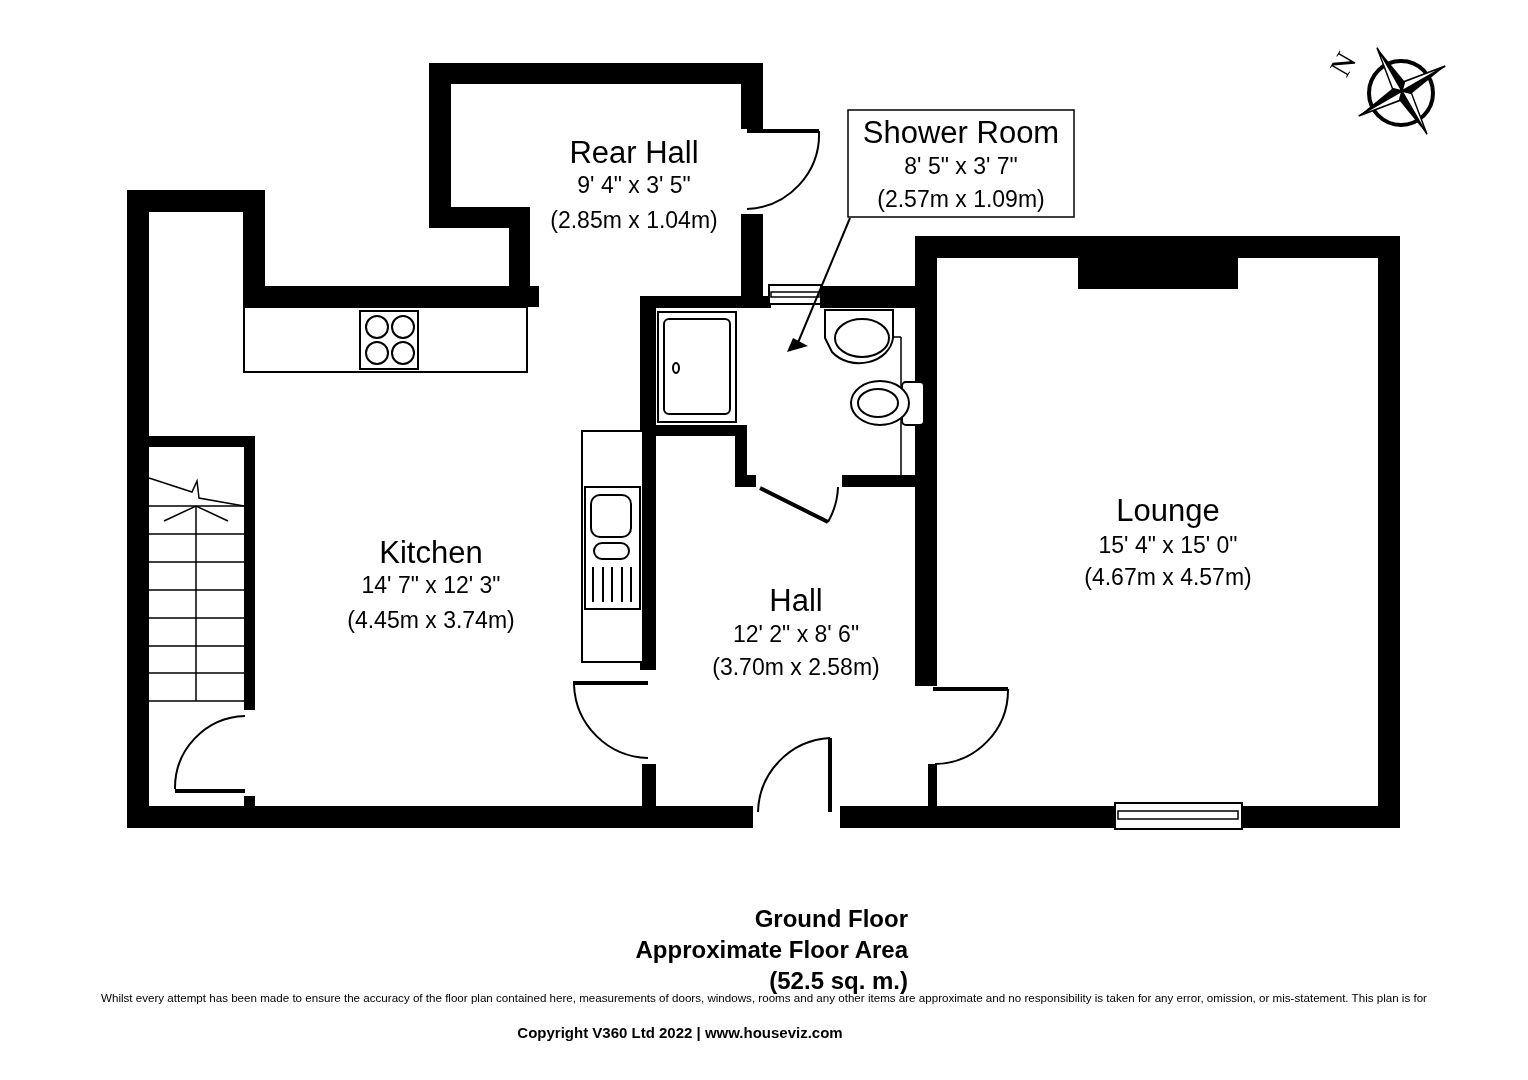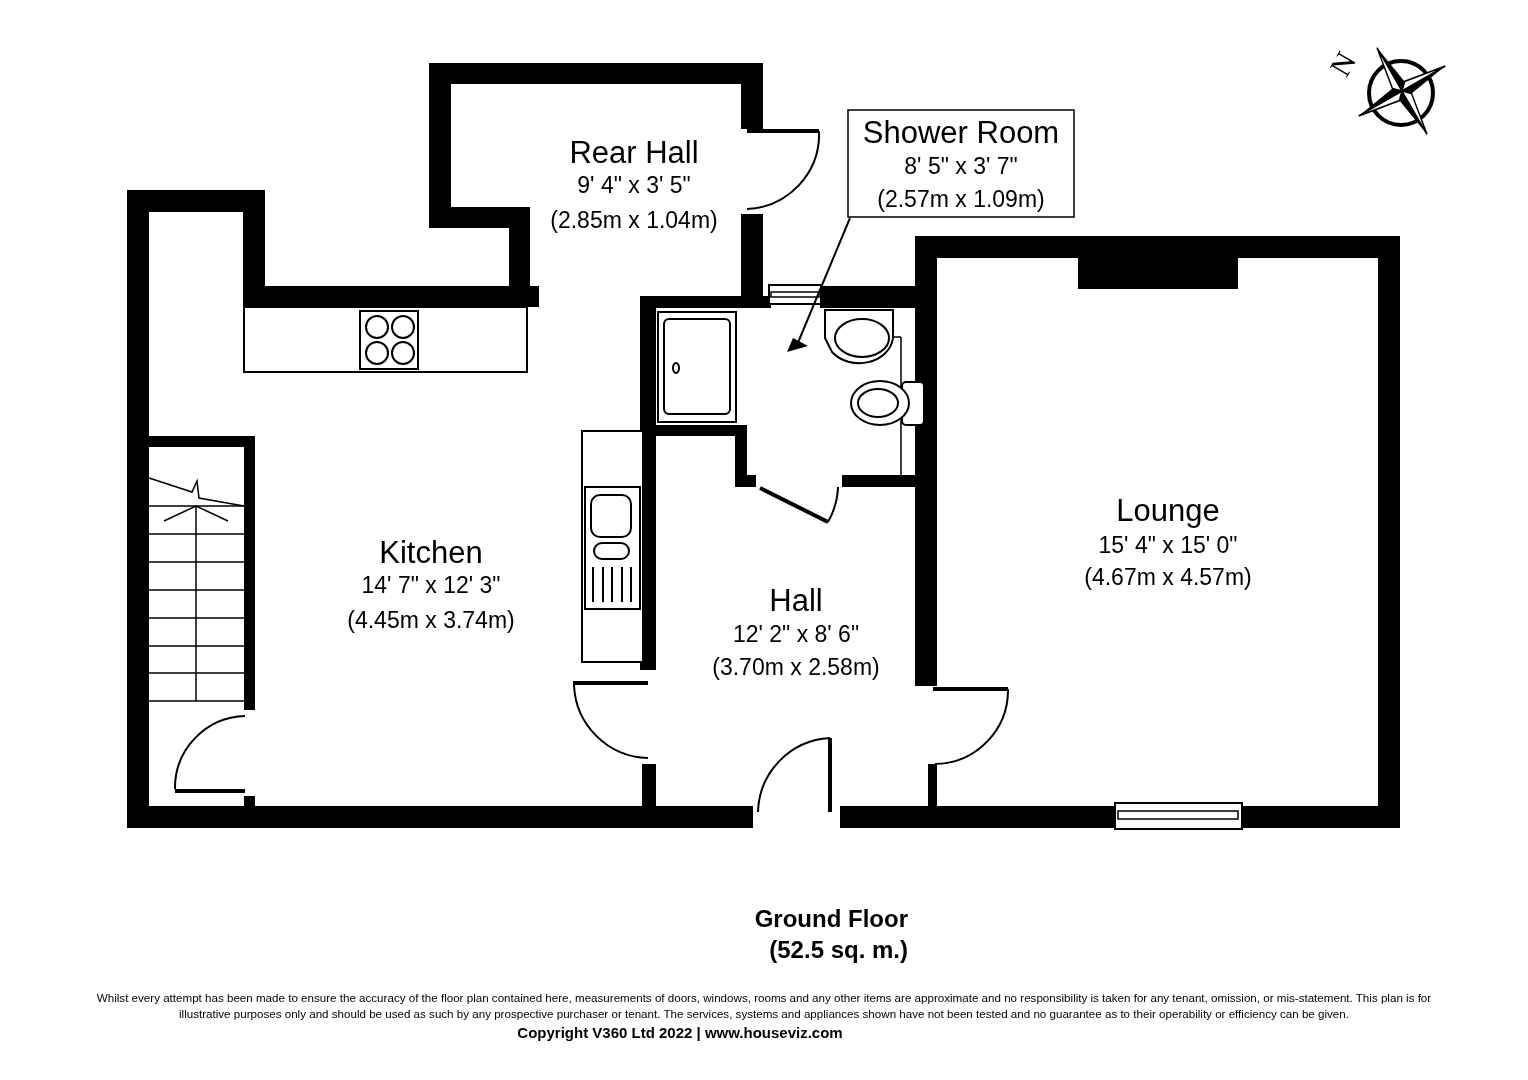--- a/index.html
+++ b/index.html
@@ -187,20 +187,20 @@
       <polygon points="0,50 7,7 0,0" fill="#fff" stroke="#000" stroke-width="1.5"></polygon>
       <polygon points="-50,0 -7,-7 0,0" fill="#000"></polygon>
       <polygon points="-50,0 -7,7 0,0" fill="#fff" stroke="#000" stroke-width="1.5"></polygon>
     </g>
     <text x="1343" y="74" font-family="'Liberation Serif', serif" font-size="30" text-anchor="middle" transform="rotate(-60 1343 64)">N</text>
   </g>
 </svg>
 
 <div class="summary">
   <div>Ground Floor</div>
+  <div>Approximate Floor Area</div>
   <div>(52.5 sq. m.)</div>
 </div>
 
 <div class="disclaimer">
-  <div>Whilst every attempt has been made to ensure the accuracy of the floor plan contained here, measurements of doors, windows, rooms and any other items are approximate and no responsibility is taken for any tenant, omission, or mis-statement. This plan is for</div>
-  <div>illustrative purposes only and should be used as such by any prospective purchaser or tenant. The services, systems and appliances shown have not been tested and no guarantee as to their operability or efficiency can be given.</div>
+  <div>Whilst every attempt has been made to ensure the accuracy of the floor plan contained here, measurements of doors, windows, rooms and any other items are approximate and no responsibility is taken for any error, omission, or mis-statement. This plan is for</div>
 </div>
 <div class="copyright">Copyright V360 Ltd 2022 | www.houseviz.com</div>
 
 </body></html>

